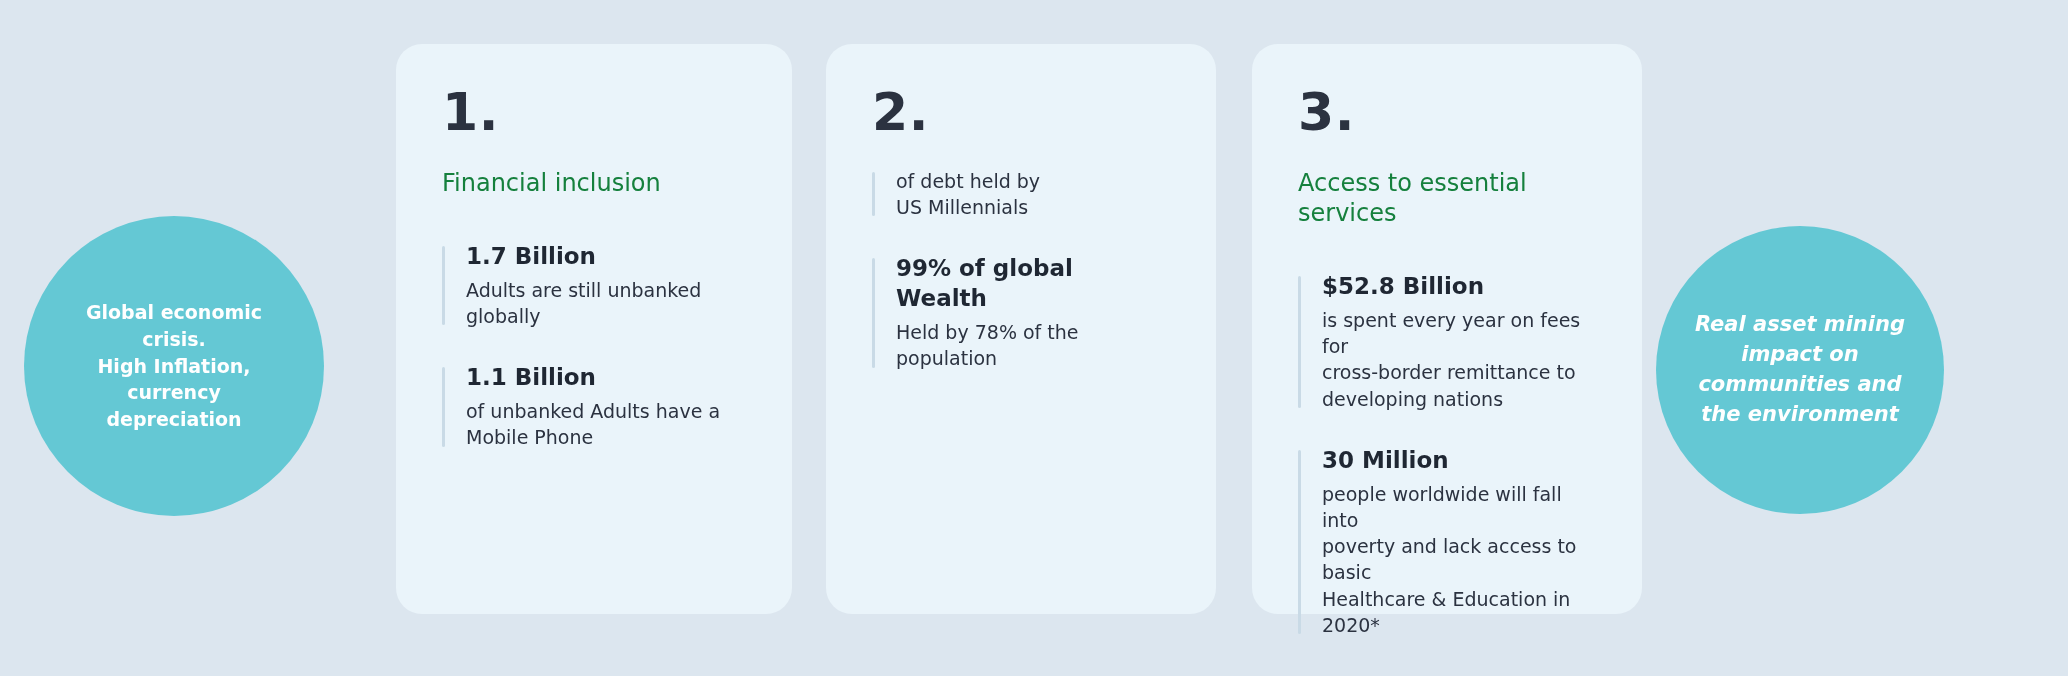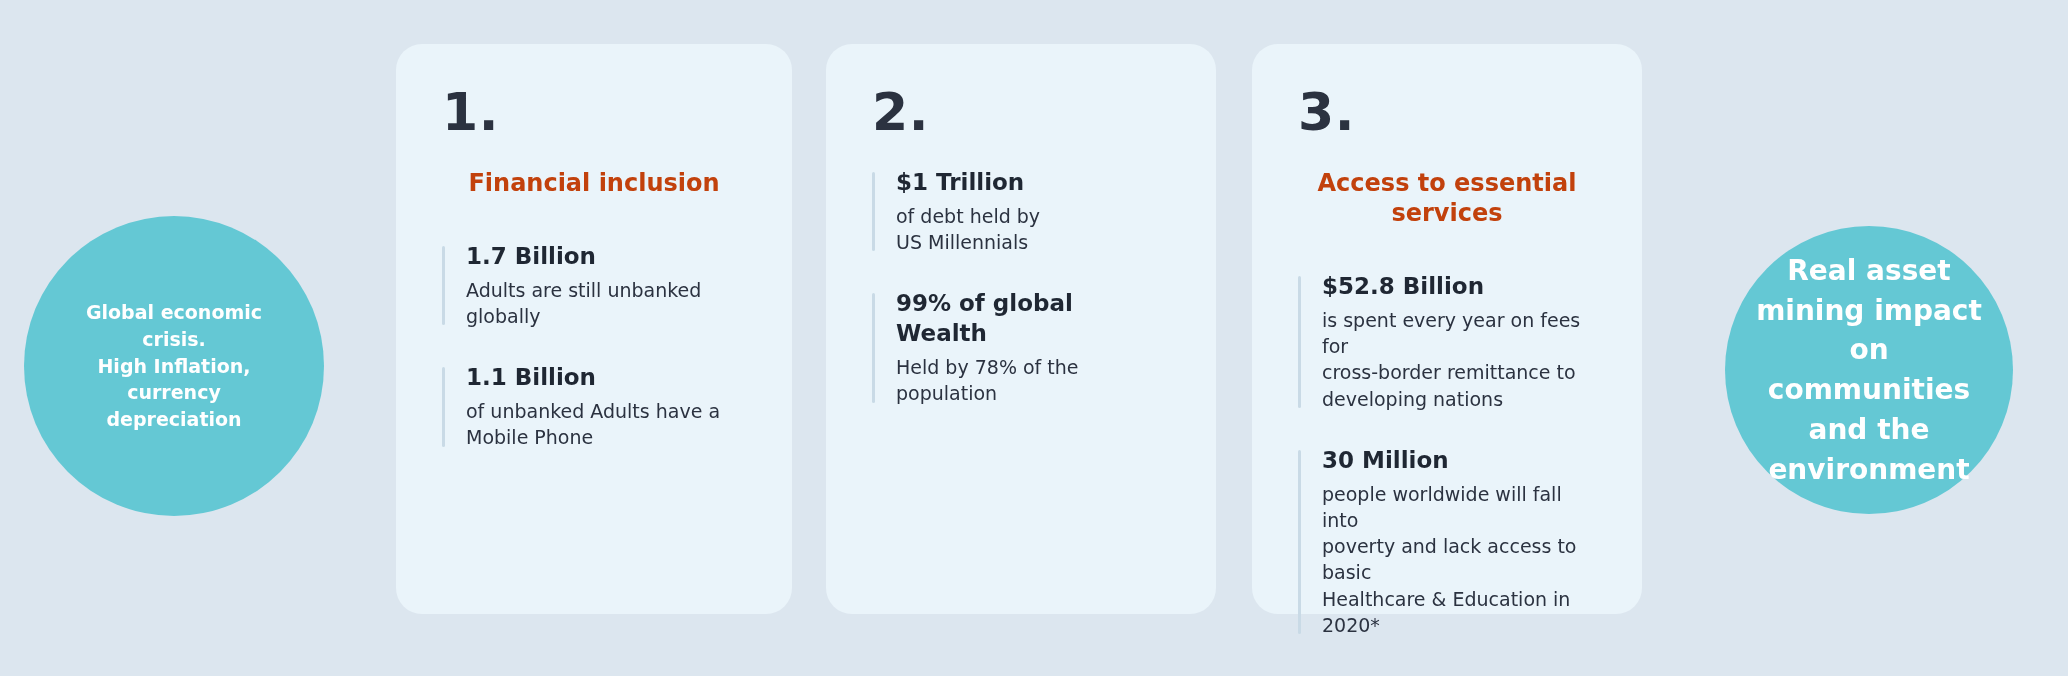--- a/index.html
+++ b/index.html
@@ -36,26 +36,27 @@
   }
   .circle-left {
     left: 24px;
     top: 216px;
     width: 300px;
     height: 300px;
     font-size: 19px;
     padding: 0 34px;
   }
   .circle-right {
-    left: 1725px;
+    left: 1656px;
     top: 226px;
     width: 288px;
     height: 288px;
-    font-size: 28px;
+    font-size: 21px;
     padding: 0 26px;
+    font-style: italic;
   }
   .circle-text {
     white-space: pre-line;
     display: block;
   }
 
   
   .card {
     position: absolute;
     top: 44px;
@@ -71,25 +72,24 @@
   .card-number {
     font-size: 52px;
     font-weight: bold;
     color: #2b3240;
     line-height: 1;
     margin: 0 0 30px 0;
     letter-spacing: 0.5px;
   }
   .card-title {
     font-size: 24px;
-    font-weight: bold;
-    color: #c2410c;
+    font-weight: normal;
+    color: #15803d;
     line-height: 1.25;
     margin: 0 0 44px 0;
-    text-align: center;
   }
   .card-title.two-line {
   }
 
   .stat {
     position: relative;
     padding-left: 24px;
     margin-bottom: 34px;
   }
   .stat::before {
@@ -137,21 +137,20 @@
     <div class="stat">
       <div class="stat-value">1.1 Billion</div>
       <div class="stat-desc">of unbanked Adults have a
 Mobile Phone</div>
     </div>
   </div>
 
   <div class="card card-2">
     <div class="card-number">2.</div>
     <div class="stat">
-      <div class="stat-value">$1 Trillion</div>
       <div class="stat-desc">of debt held by
 US Millennials</div>
     </div>
     <div class="stat">
       <div class="stat-value">99% of global Wealth</div>
       <div class="stat-desc">Held by 78% of the
 population</div>
     </div>
   </div>
 

